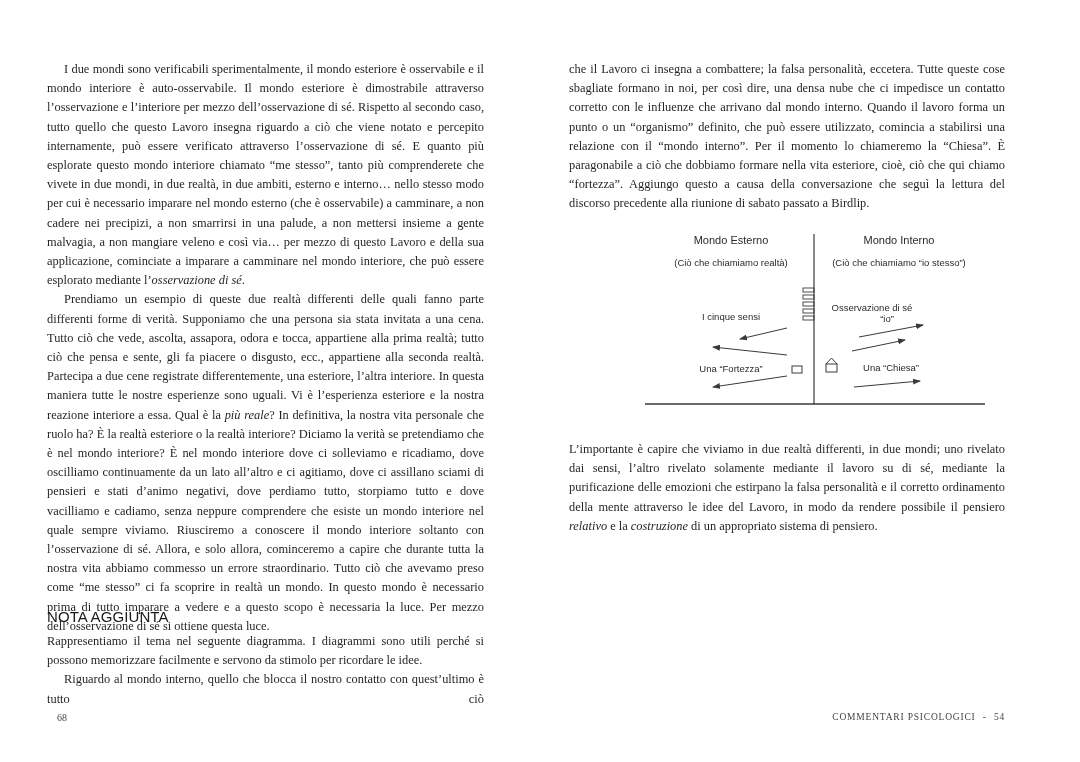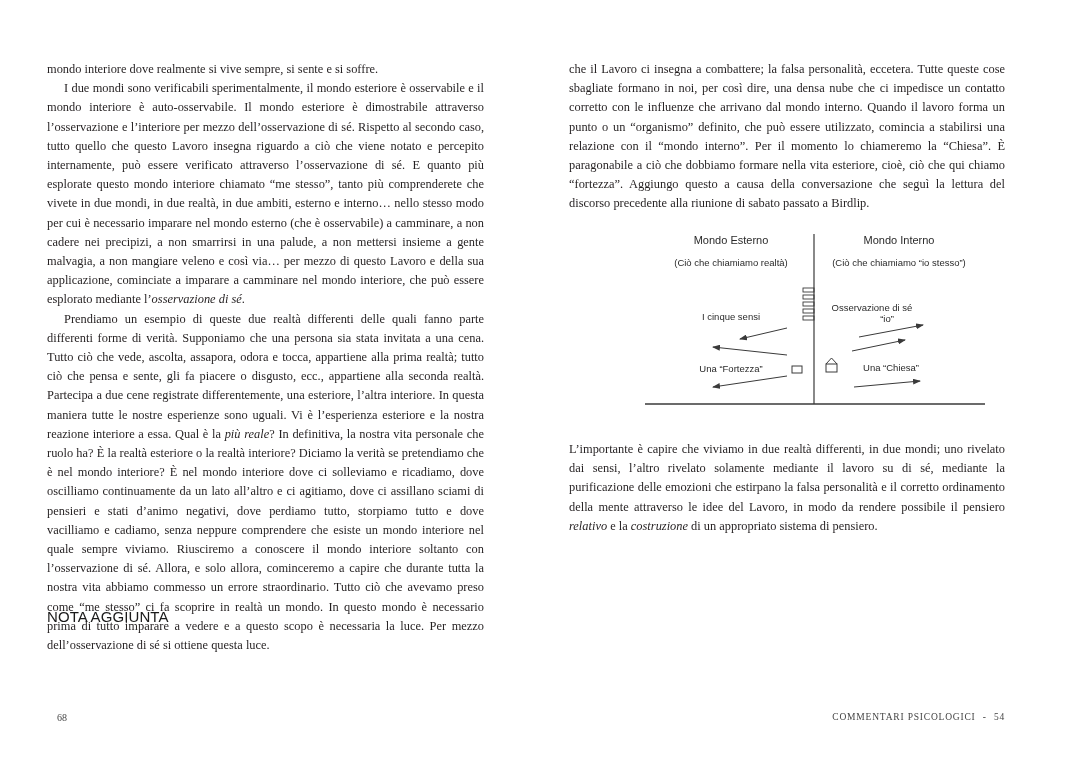--- a/index.html
+++ b/index.html
@@ -20,28 +20,29 @@
   .folio-left { left: 57px; }
   .folio-right { right: 47px; letter-spacing: 0.8px; font-size: 9.5px; }
   .diagram { position: absolute; left: 0; top: 0; width: 1080px; height: 762px; pointer-events: none; }
   .diagram text { font-family: "Liberation Sans", "DejaVu Sans", sans-serif; fill: #2a2a2a; }
 </style>
 </head>
 <body>
 
 <div class="page page-left">
   <div class="text-block" style="top:60px;">
-    <p class="last"><span>mondo interiore dove realmente si vive sempre, si sente e si soffre.</span></p>
     <p class="indent last"><span>I due mondi sono verificabili sperimentalmente, il mondo esteriore è osservabile e il mondo interiore è auto-osservabile. Il mondo esteriore è dimostrabile attraverso l’osservazione e l’interiore per mezzo dell’osservazione di sé. Rispetto al secondo caso, tutto quello che questo Lavoro insegna riguardo a ciò che viene notato e percepito internamente, può essere verificato attraverso l’osservazione di sé. E quanto più esplorate questo mondo interiore chiamato “me stesso”, tanto più comprenderete che vivete in due mondi, in due realtà, in due ambiti, esterno e interno… nello stesso modo per cui è necessario imparare nel mondo esterno (che è osservabile) a camminare, a non cadere nei precipizi, a non smarrirsi in una palude, a non mettersi insieme a gente malvagia, a non mangiare veleno e così via… per mezzo di questo Lavoro e della sua applicazione, cominciate a imparare a camminare nel mondo interiore, che può essere esplorato mediante l’</span><em>osservazione di sé</em><span>.</span></p>
     <p class="indent last"><span>Prendiamo un esempio di queste due realtà differenti delle quali fanno parte differenti forme di verità. Supponiamo che una persona sia stata invitata a una cena. Tutto ciò che vede, ascolta, assapora, odora e tocca, appartiene alla prima realtà; tutto ciò che pensa e sente, gli fa piacere o disgusto, ecc., appartiene alla seconda realtà. Partecipa a due cene registrate differentemente, una esteriore, l’altra interiore. In questa maniera tutte le nostre esperienze sono uguali. Vi è l’esperienza esteriore e la nostra reazione interiore a essa. Qual è la </span><em>più reale</em><span>? In definitiva, la nostra vita personale che ruolo ha? È la realtà esteriore o la realtà interiore? Diciamo la verità se pretendiamo che è nel mondo interiore? È nel mondo interiore dove ci solleviamo e ricadiamo, dove oscilliamo continuamente da un lato all’altro e ci agitiamo, dove ci assillano sciami di pensieri e stati d’animo negativi, dove perdiamo tutto, storpiamo tutto e dove vacilliamo e cadiamo, senza neppure comprendere che esiste un mondo interiore nel quale sempre viviamo. Riusciremo a conoscere il mondo interiore soltanto con l’osservazione di sé. Allora, e solo allora, cominceremo a capire che durante tutta la nostra vita abbiamo commesso un errore straordinario. Tutto ciò che avevamo preso come “me stesso” ci fa scoprire in realtà un mondo. In questo mondo è necessario prima di tutto imparare a vedere e a questo scopo è necessaria la luce. Per mezzo dell’osservazione di sé si ottiene questa luce.</span></p>
   </div>
 
   <div class="heading">NOTA AGGIUNTA</div>
 
   <div class="text-block" style="top:632px;">
+    <p class="last"><span>Rappresentiamo il tema nel seguente diagramma. I diagrammi sono utili perché si possono memorizzare facilmente e servono da stimolo per ricordare le idee.</span></p>
+    <p class="indent" style="text-align-last: justify;"><span>Riguardo al mondo interno, quello che blocca il nostro contatto con quest’ultimo è tutto ciò</span></p>
   </div>
 
   <div class="folio folio-left">68</div>
 </div>
 
 <div class="page page-right">
   <div class="text-block" style="top:60px;">
     <p class="last"><span>che il Lavoro ci insegna a combattere; la falsa personalità, eccetera. Tutte queste cose sbagliate formano in noi, per così dire, una densa nube che ci impedisce un contatto corretto con le influenze che arrivano dal mondo interno. Quando il lavoro forma un punto o un “organismo” definito, che può essere utilizzato, comincia a stabilirsi una relazione con il “mondo interno”. Per il momento lo chiameremo la “Chiesa”. È paragonabile a ciò che dobbiamo formare nella vita esteriore, cioè, ciò che qui chiamo “fortezza”. Aggiungo questo a causa della conversazione che seguì la lettura del discorso precedente alla riunione di sabato passato a Birdlip.</span></p>
   </div>
 

